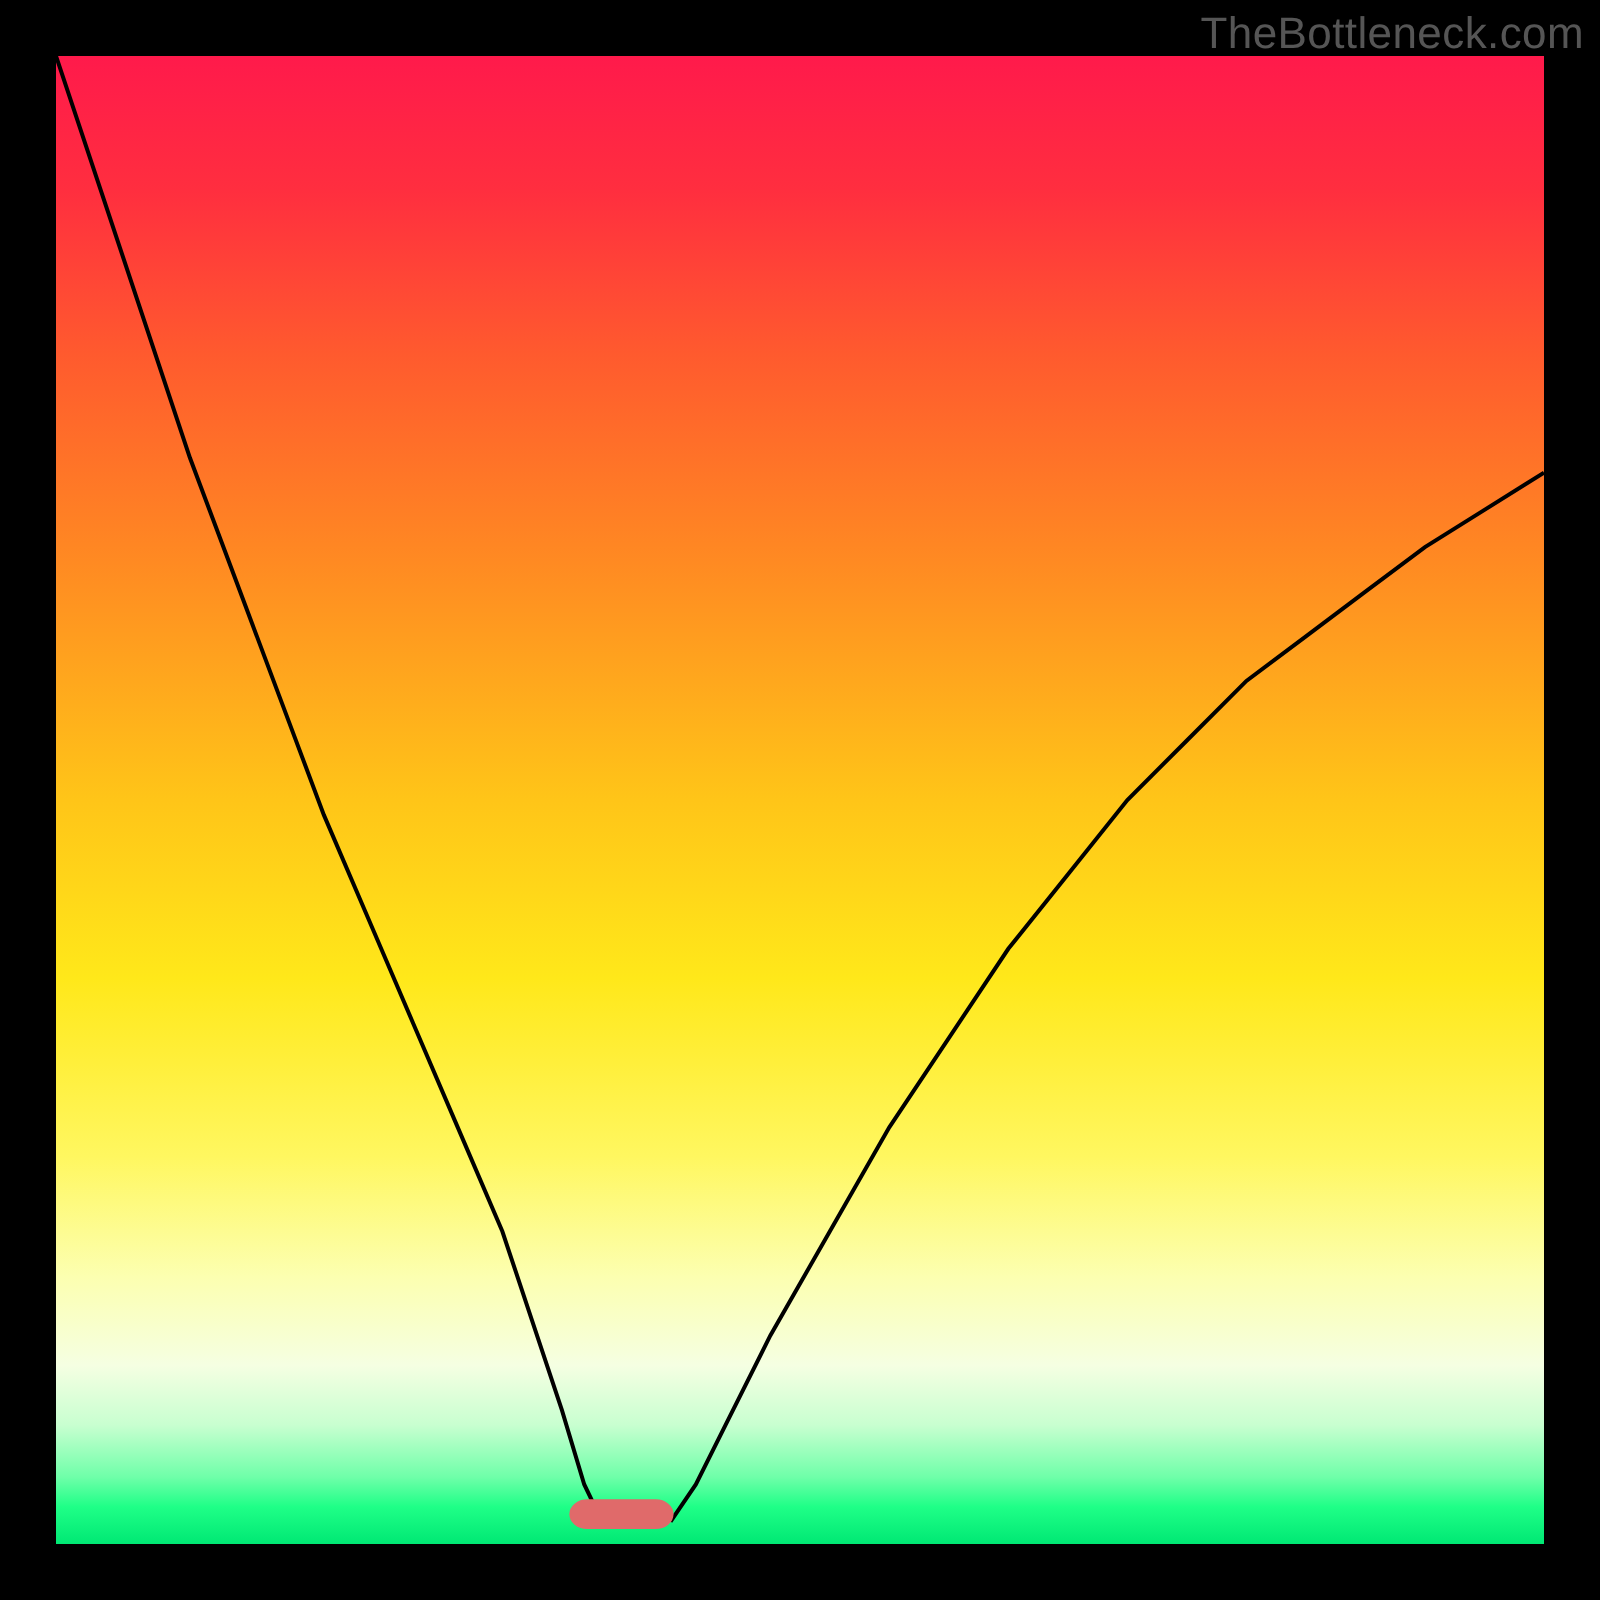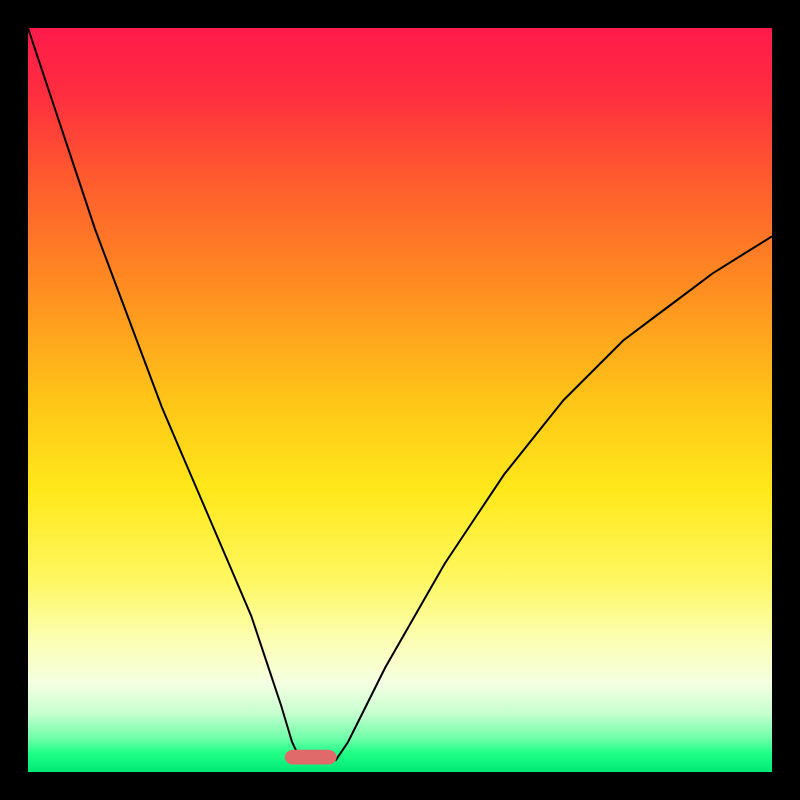--- a/index.html
+++ b/index.html
@@ -31,20 +31,21 @@
     color: #555;
     font-size: 22px;
     font-weight: 500;
     letter-spacing: 0.2px;
   }
 </style>
 </head>
 <body>
 
 <div class="frame">
+  <div class="watermark">TheBottleneck.com</div>
   <div class="plot">
     <svg id="chart-svg" viewBox="0 0 100 100" preserveAspectRatio="none" width="744" height="744">
       <defs>
         <linearGradient id="bg-grad" x1="0" y1="0" x2="0" y2="1">
             <stop offset="0%" stop-color="#ff1a4b"></stop>
             <stop offset="9%" stop-color="#ff2e3f"></stop>
             <stop offset="20%" stop-color="#ff5a2e"></stop>
             <stop offset="34%" stop-color="#ff8a22"></stop>
             <stop offset="50%" stop-color="#ffc518"></stop>
             <stop offset="62%" stop-color="#ffe81a"></stop>

